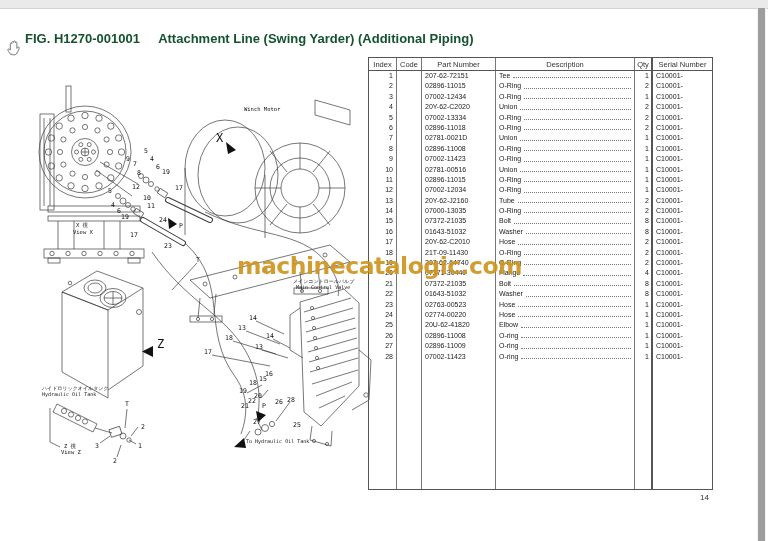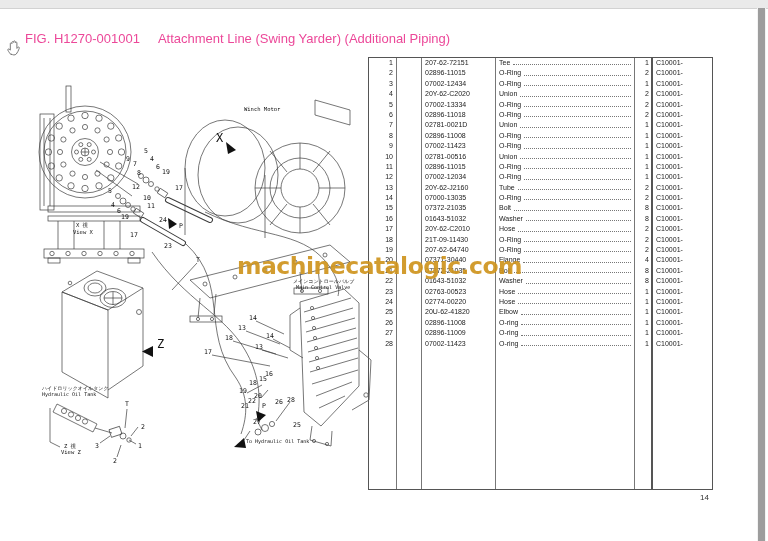--- a/index.html
+++ b/index.html
@@ -6,21 +6,21 @@
   body{
     width:768px;height:541px;position:relative;overflow:hidden;
     background:#ffffff;font-family:"Liberation Sans",sans-serif;color:#222;
   }
   
   .top-strip{position:absolute;left:0;top:0;width:768px;height:8px;background:#eaeaea;border-bottom:1px solid #d2d2d2;}
   .scrollbar{position:absolute;left:757px;top:8px;width:9px;height:533px;background:#f3f3f3;}
   .scroll-thumb{position:absolute;left:1px;top:0;width:7px;height:533px;background:#9d9d9d;}
   .hand{position:absolute;left:5px;top:38px;width:20px;height:20px;}
   
-  .title-row{position:absolute;left:25px;top:31px;font-weight:normal;font-size:13px;white-space:nowrap;color:#ec4899;}
+  .title-row{position:absolute;left:25px;top:31px;font-weight:bold;font-size:13px;white-space:nowrap;color:#14532d;}
   .title-row .fig{display:inline-block;min-width:130px;}
   
   .watermark{
     position:absolute;left:237px;top:252px;z-index:10;
     font-family:"DejaVu Sans",sans-serif;font-weight:bold;font-size:23.5px;
     color:#cf9520;opacity:.93;letter-spacing:-.5px;pointer-events:none;white-space:nowrap;
   }
   
   .fig-svg{position:absolute;left:0;top:0;z-index:1;pointer-events:none;}
   .fig-layer{position:absolute;left:0;top:0;width:768px;height:541px;z-index:3;pointer-events:none;}
@@ -301,20 +301,28 @@
     <span class="fig-label" style="left: 64px; top: 447px; font-size: 5.5px;">Z 視</span>
     <span class="fig-label" style="left: 61px; top: 453px; font-size: 5.5px;">View Z</span>
     <span class="fig-label" style="left: 293px; top: 281px; font-size: 5px;">メインコントロールバルブ</span>
     <span class="fig-label" style="left: 296px; top: 287px; font-size: 5px;">Main Control Valve</span>
     <span class="fig-label" style="left: 246px; top: 441px; font-size: 5px;">To Hydraulic Oil Tank</span>
   </div>
 
 <div class="watermark">machinecatalogic.com</div>
 
 <div class="ptable">
+  <div class="trow thead" id="table-header">
+      <div>Index</div>
+      <div>Code</div>
+      <div>Part Number</div>
+      <div>Description</div>
+      <div>Qty</div>
+      <div>Serial Number</div>
+    </div>
   <div id="table-body">
       <div class="trow tbody-row">
         <div class="cell-index">1</div>
         <div class="cell-code"></div>
         <div class="cell-part">207-62-72151</div>
         <div class="cell-desc">
           <span>Tee</span>
           <span class="leader"></span>
         </div>
         <div class="cell-qty">1</div>

